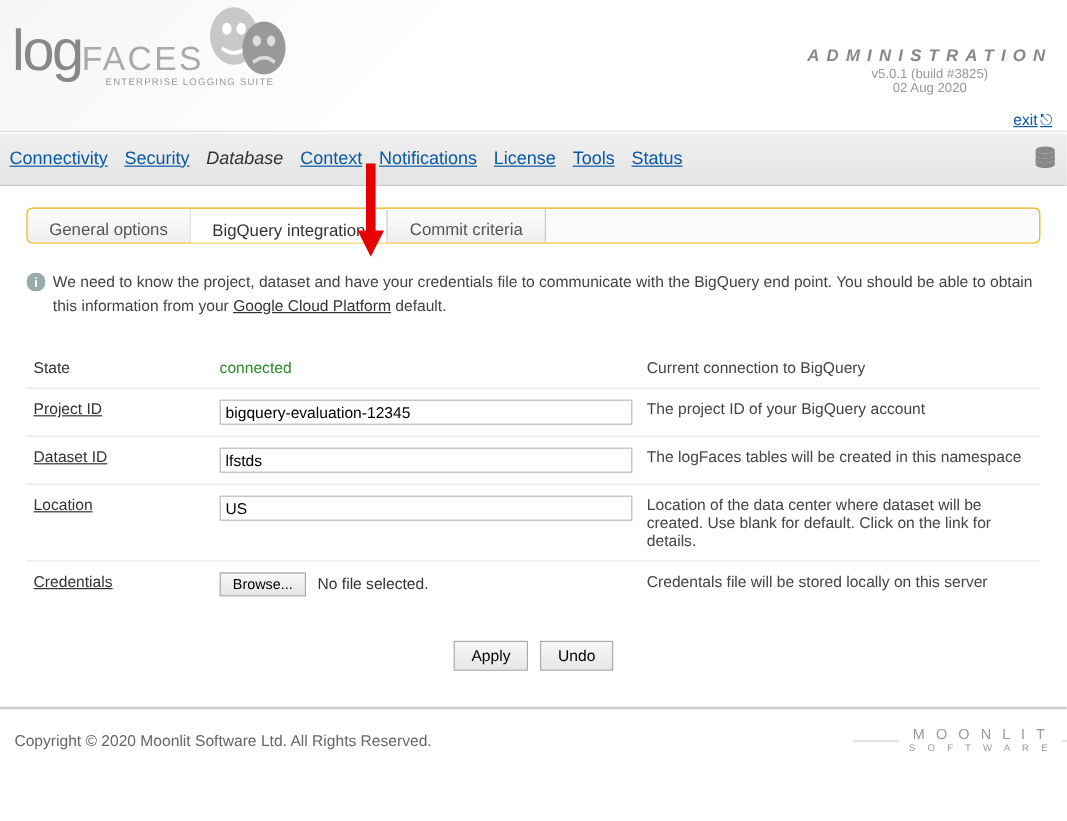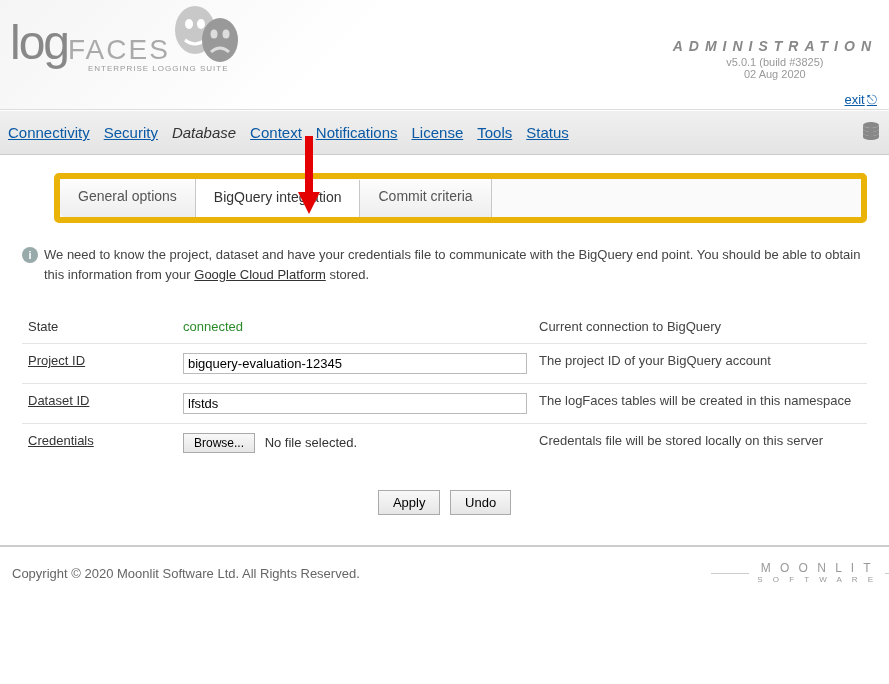--- a/index.html
+++ b/index.html
@@ -34,21 +34,21 @@
     gap: 14px;
   }
   .nav-item { color: #0959a5; text-decoration: underline; font-size: 15px; cursor: pointer; }
   .nav-item.active { color: #333; text-decoration: none; font-style: italic; }
   .nav-right { margin-left: auto; }
   .db-icon { width: 20px; height: 20px; }
   
   .arrow-annotation { position: absolute; left: 296px; top: 136px; z-index: 10; pointer-events: none; }
   
   .content { padding: 18px 22px 30px 22px; }
-  .tabstrip { display: flex; border: 6px solid #eab308; border-radius: 5px; background: #fafafa; height: 50px; align-items: stretch; overflow: hidden; margin-left: 32px; }
+  .tabstrip { display: flex; border: 1px solid #eab308; border-radius: 5px; background: #fafafa; height: 30px; align-items: stretch; overflow: hidden; }
   .tab { padding: 9px 18px; color: #555; border-right: 1px solid #c8c8c8; cursor: pointer; background: linear-gradient(#fdfdfd,#eeeeee); font-size: 14px; }
   .tab.active { background: #fff; color: #333; border-bottom: 1px solid #fff; position: relative; top: 1px; }
   .tab:first-child { border-top-left-radius: 5px; border-bottom-left-radius: 5px; }
   
   .info-row { margin-top: 22px; display: flex; align-items: flex-start; gap: 6px; color: #444; line-height: 1.5; }
   .info-icon { width: 16px; height: 16px; flex-shrink: 0; margin-top: 2px; }
   .info-text a { color: #333; text-decoration: underline; }
   
   table.form { width: 100%; margin-top: 26px; border-collapse: collapse; }
   table.form td { padding: 9px 6px; border-bottom: 1px solid #e4e4e4; vertical-align: top; font-size: 13px; }
@@ -143,40 +143,45 @@
   </div>
 
   <div class="info-row">
     <span>
       <svg class="info-icon" viewBox="0 0 16 16">
           <circle cx="8" cy="8" r="8" fill="#9aa"></circle>
           <text x="8" y="12" text-anchor="middle" font-size="11" font-weight="bold" fill="#fff">i</text>
         </svg>
     </span>
     <span class="info-text">
-      <span>We need to know the project, dataset and have your credentials file to communicate with the BigQuery end point. You should be able to obtain this information from your </span><a>Google Cloud Platform</a><span> stored.</span>
+      <span>We need to know the project, dataset and have your credentials file to communicate with the BigQuery end point. You should be able to obtain this information from your </span><a>Google Cloud Platform</a><span> default.</span>
     </span>
   </div>
 
   <table class="form">
     <tbody>
         <tr>
       <td class="col-label">State</td>
       <td class="col-input"><span class="connected">connected</span></td>
       <td class="col-desc">Current connection to BigQuery</td>
     </tr>
     <tr>
       <td class="col-label"><a>Project ID</a></td>
       <td class="col-input"><input type="text" value="bigquery-evaluation-12345" style=""></td>
       <td class="col-desc">The project ID of your BigQuery account</td>
     </tr>
     <tr>
       <td class="col-label"><a>Dataset ID</a></td>
       <td class="col-input"><input type="text" value="lfstds" style=""></td>
       <td class="col-desc">The logFaces tables will be created in this namespace</td>
+    </tr>
+    <tr>
+      <td class="col-label"><a>Location</a></td>
+      <td class="col-input"><input type="text" value="US" style=""></td>
+      <td class="col-desc">Location of the data center where dataset will be created. Use blank for default. Click on the link for details.</td>
     </tr>
     <tr>
       <td class="col-label"><a>Credentials</a></td>
       <td class="col-input">
         <button class="browse-btn">Browse...</button>
         <span class="nofile">No file selected.</span>
       </td>
       <td class="col-desc">Credentals file will be stored locally on this server</td>
     </tr>
   </tbody>

